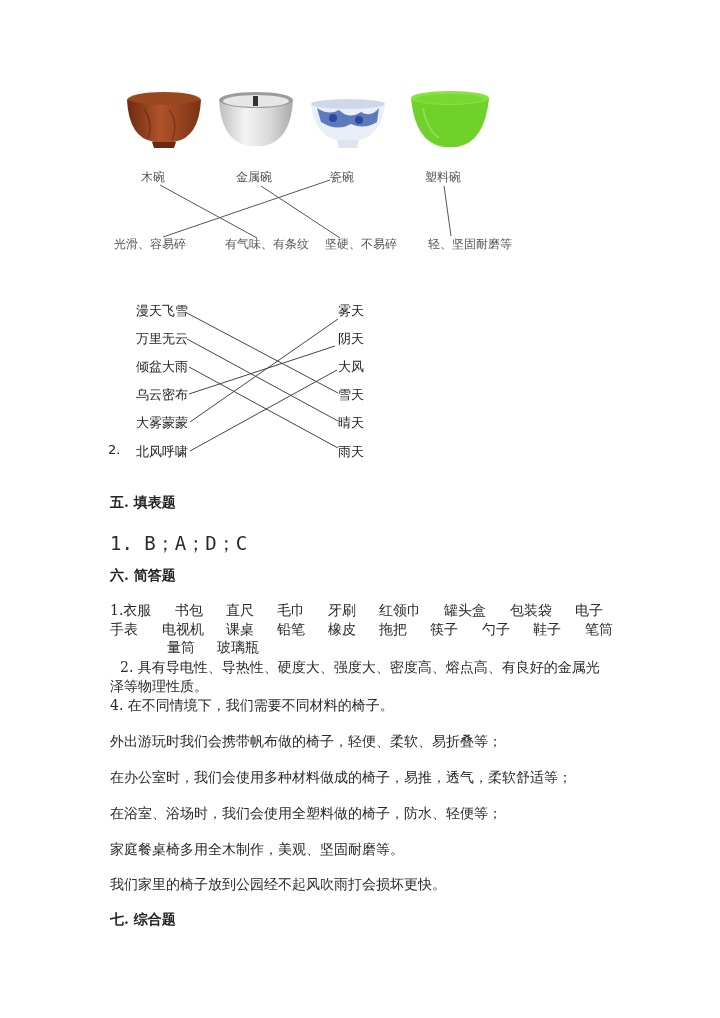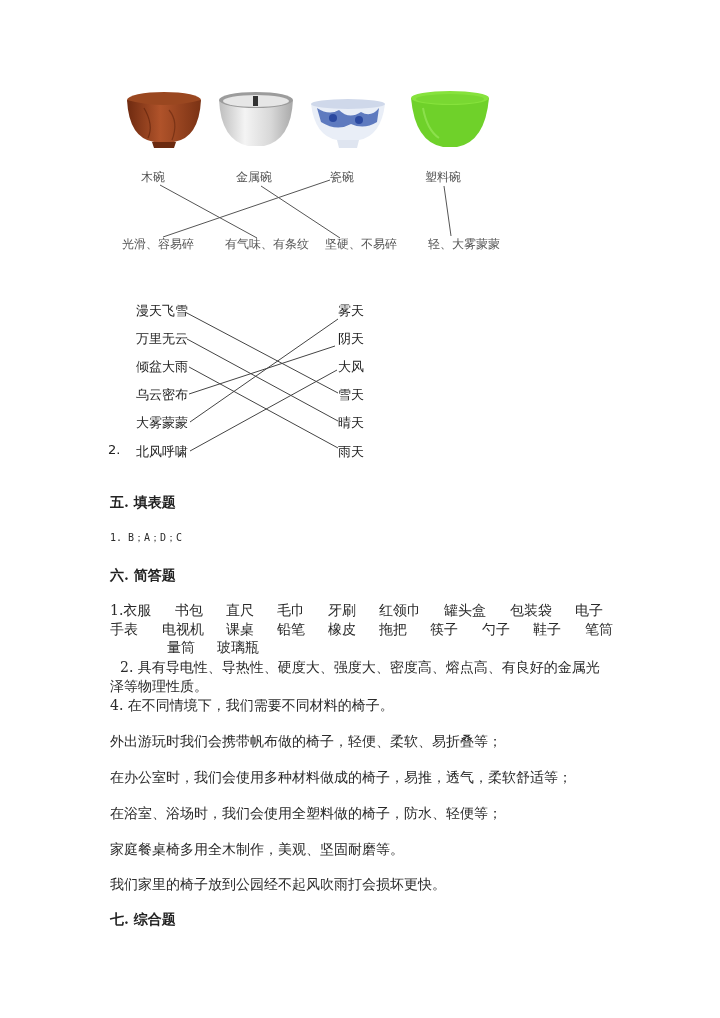--- a/index.html
+++ b/index.html
@@ -62,24 +62,24 @@
     <ellipse cx="41" cy="8" rx="39" ry="7" fill="#86e23c"></ellipse>
     <ellipse cx="41" cy="9" rx="34" ry="5" fill="#79d832"></ellipse>
     <path d="M14 18 Q18 40 30 48" stroke="#9eea63" stroke-width="2" fill="none" opacity="0.6"></path>
   </svg>
 
   <span class="abs lbl1" style="left:141px;top:169px">木碗</span>
   <span class="abs lbl1" style="left:236px;top:169px">金属碗</span>
   <span class="abs lbl1" style="left:330px;top:169px">瓷碗</span>
   <span class="abs lbl1" style="left:425px;top:169px">塑料碗</span>
 
-  <span class="abs lbl1" style="left:122px;top:236px">光滑、容易碎</span>
+  <span class="abs lbl1" style="left:114px;top:236px">光滑、容易碎</span>
   <span class="abs lbl1" style="left:225px;top:236px">有气味、有条纹</span>
   <span class="abs lbl1" style="left:325px;top:236px">坚硬、不易碎</span>
-  <span class="abs lbl1" style="left:428px;top:236px">轻、大雾蒙蒙</span>
+  <span class="abs lbl1" style="left:428px;top:236px">轻、坚固耐磨等</span>
 
   <svg class="lines" width="720" height="300">
     <line x1="160" y1="185" x2="257" y2="238" stroke="#555" stroke-width="1"></line>
     <line x1="261" y1="186" x2="340" y2="238" stroke="#555" stroke-width="1"></line>
     <line x1="330" y1="180" x2="163" y2="237" stroke="#555" stroke-width="1"></line>
     <line x1="444" y1="186" x2="451" y2="236" stroke="#555" stroke-width="1"></line>
   </svg>
 </div>
 
 <div>
@@ -103,21 +103,21 @@
     <line x1="185" y1="312" x2="338" y2="393" stroke="#444" stroke-width="1"></line>
     <line x1="187" y1="339" x2="338" y2="421" stroke="#444" stroke-width="1"></line>
     <line x1="189" y1="367" x2="338" y2="448" stroke="#444" stroke-width="1"></line>
     <line x1="189" y1="394" x2="335" y2="346" stroke="#444" stroke-width="1"></line>
     <line x1="190" y1="422" x2="338" y2="319" stroke="#444" stroke-width="1"></line>
     <line x1="190" y1="451" x2="337" y2="370" stroke="#444" stroke-width="1"></line>
   </svg>
 </div>
 
 <div class="abs h" style="left:110px;top:494px">五. 填表题</div>
-<div class="abs t" style="left:110px;top:531px;font-family:'DejaVu Sans Mono','Liberation Mono',monospace;font-size:10px;">1. B；A；D；C</div>
+<div class="abs t" style="left:110px;top:531px;font-family:'DejaVu Sans Mono','Liberation Mono',monospace;font-size:19px;">1. B；A；D；C</div>
 
 <div class="abs h" style="left:110px;top:567px">六. 简答题</div>
 
 <div class="abs t" style="left:110px;top:602px;">
   <span>1.</span><span>衣服</span>
   <span class="abs" style="left:65px;top:0">书包</span>
   <span class="abs" style="left:116px;top:0">直尺</span>
   <span class="abs" style="left:167px;top:0">毛巾</span>
   <span class="abs" style="left:218px;top:0">牙刷</span>
   <span class="abs" style="left:269px;top:0">红领巾</span>

